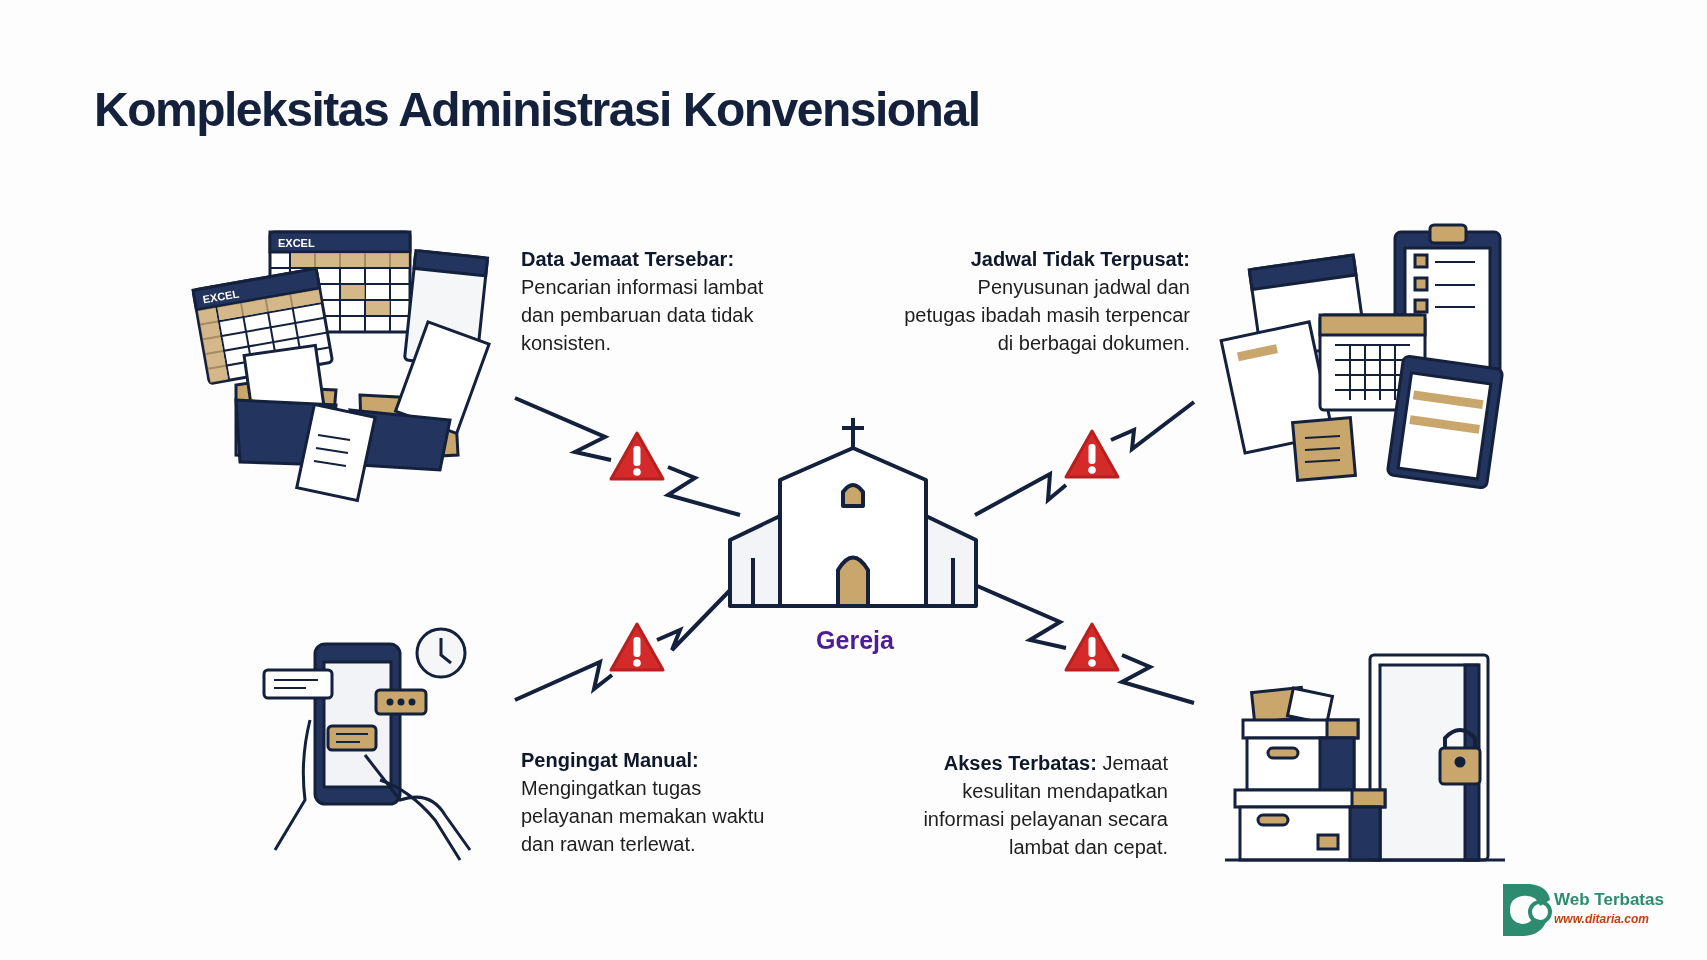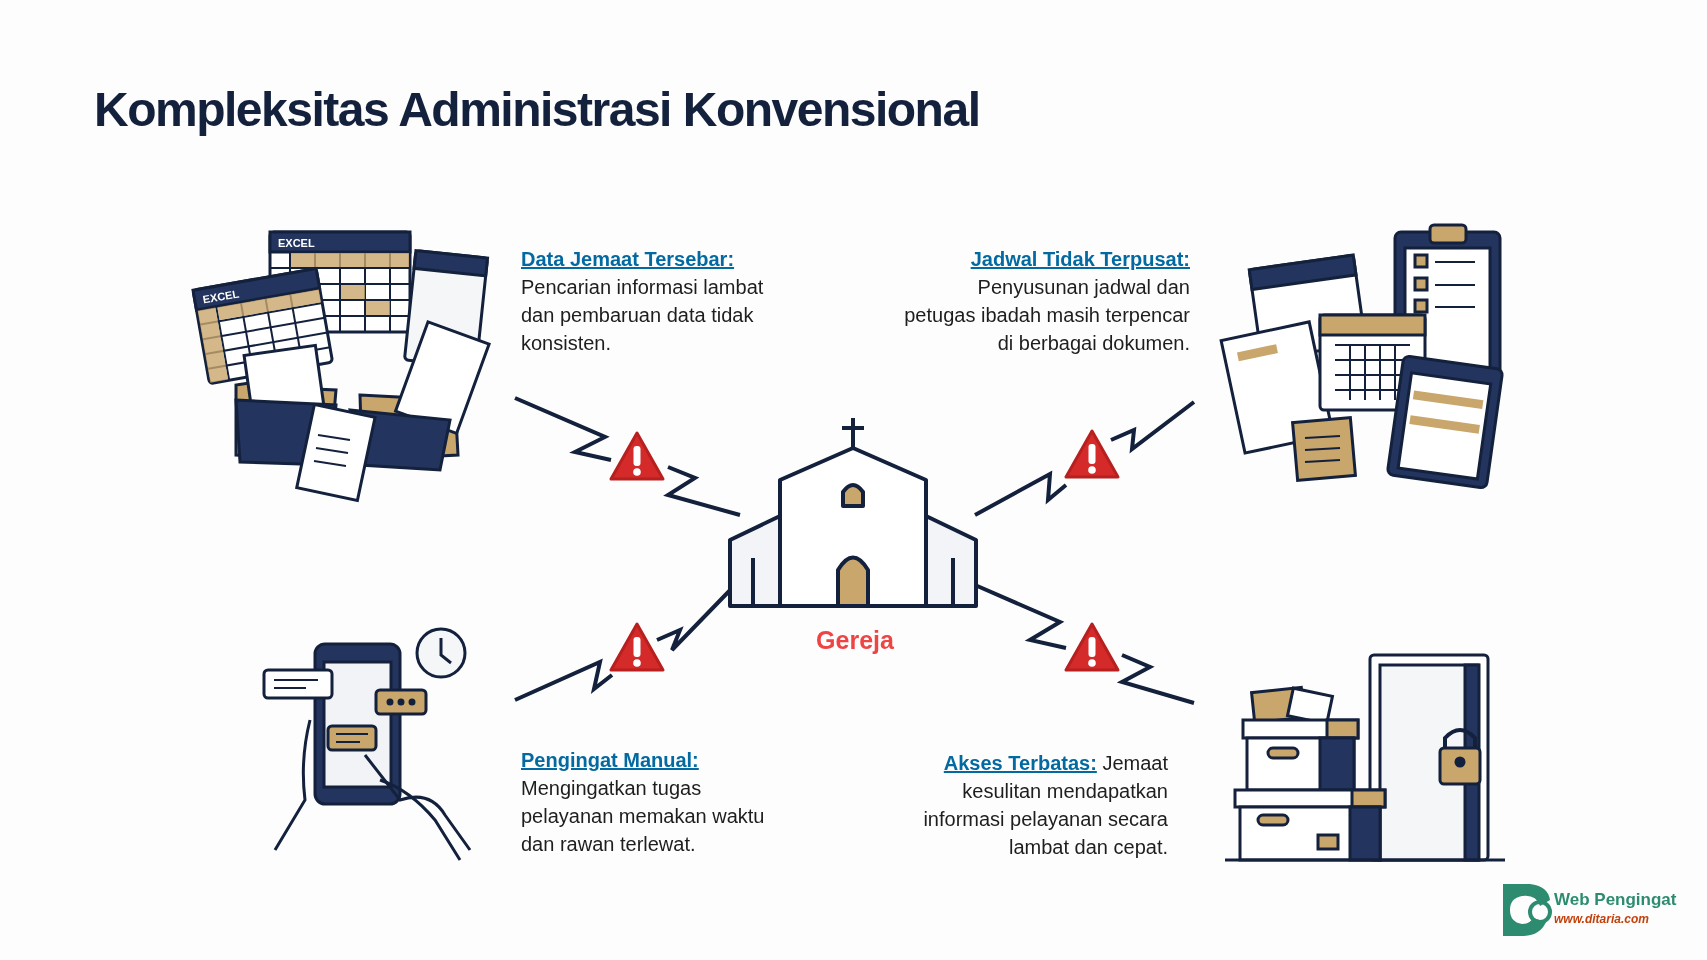--- a/index.html
+++ b/index.html
@@ -1,23 +1,23 @@
 <!DOCTYPE html>
 <html><head>
 <meta charset="utf-8">
 <style>
   html, body { margin:0; padding:0; }
   body { width:1707px; height:960px; background:#fdfdfd; position:relative; overflow:hidden; font-family:"Liberation Sans", sans-serif; color:#1a1a1a; }
   .title { position:absolute; left:94px; top:82px; font-size:48px; font-weight:700; color:#14213d; letter-spacing:-1.5px; margin:0; }
   .desc { position:absolute; font-size:20px; line-height:28px; color:#1e1e1e; }
-  .desc b { font-weight:700; color:#0369a1;text-decoration:underline; }
+  .desc b { font-weight:700; color:#0f172a; }
   .left { text-align:left; }
   .right { text-align:right; }
   svg.layer { position:absolute; left:0; top:0; }
-  .label-center { position:absolute; left:790px; top:626px; width:130px; text-align:center; font-size:25px; font-weight:700; color:#ef4444; }
+  .label-center { position:absolute; left:790px; top:626px; width:130px; text-align:center; font-size:25px; font-weight:700; color:#4c1d95; }
   .logo { position:absolute; left:1498px; top:880px; width:200px; height:56px; }
   .logo-title { position:absolute; left:56px; top:10px; font-size:17px; font-weight:700; color:#2d8c6f; white-space:nowrap; }
   .logo-url { position:absolute; left:56px; top:32px; font-size:12px; font-style:italic; font-weight:700; color:#c2410c; white-space:nowrap; }
 </style>
 </head>
 <body>
 
 <h1 class="title">Kompleksitas Administrasi Konvensional</h1>
 
 <svg class="layer" width="1707" height="960" viewBox="0 0 1707 960">
@@ -236,15 +236,15 @@
 <div class="desc right" style="left:856px; top:749px; width:312px;">
   <b>Akses Terbatas:</b><span> Jemaat</span><br>
   <span>kesulitan mendapatkan</span><br>
   <span>informasi pelayanan secara</span><br>
   <span>lambat dan cepat.</span>
 </div>
 
 <div class="label-center">Gereja</div>
 
 <div class="logo">
-  <div class="logo-title">Web Pengingat</div>
+  <div class="logo-title">Web Terbatas</div>
   <div class="logo-url">www.ditaria.com</div>
 </div>
 
 </body></html>

